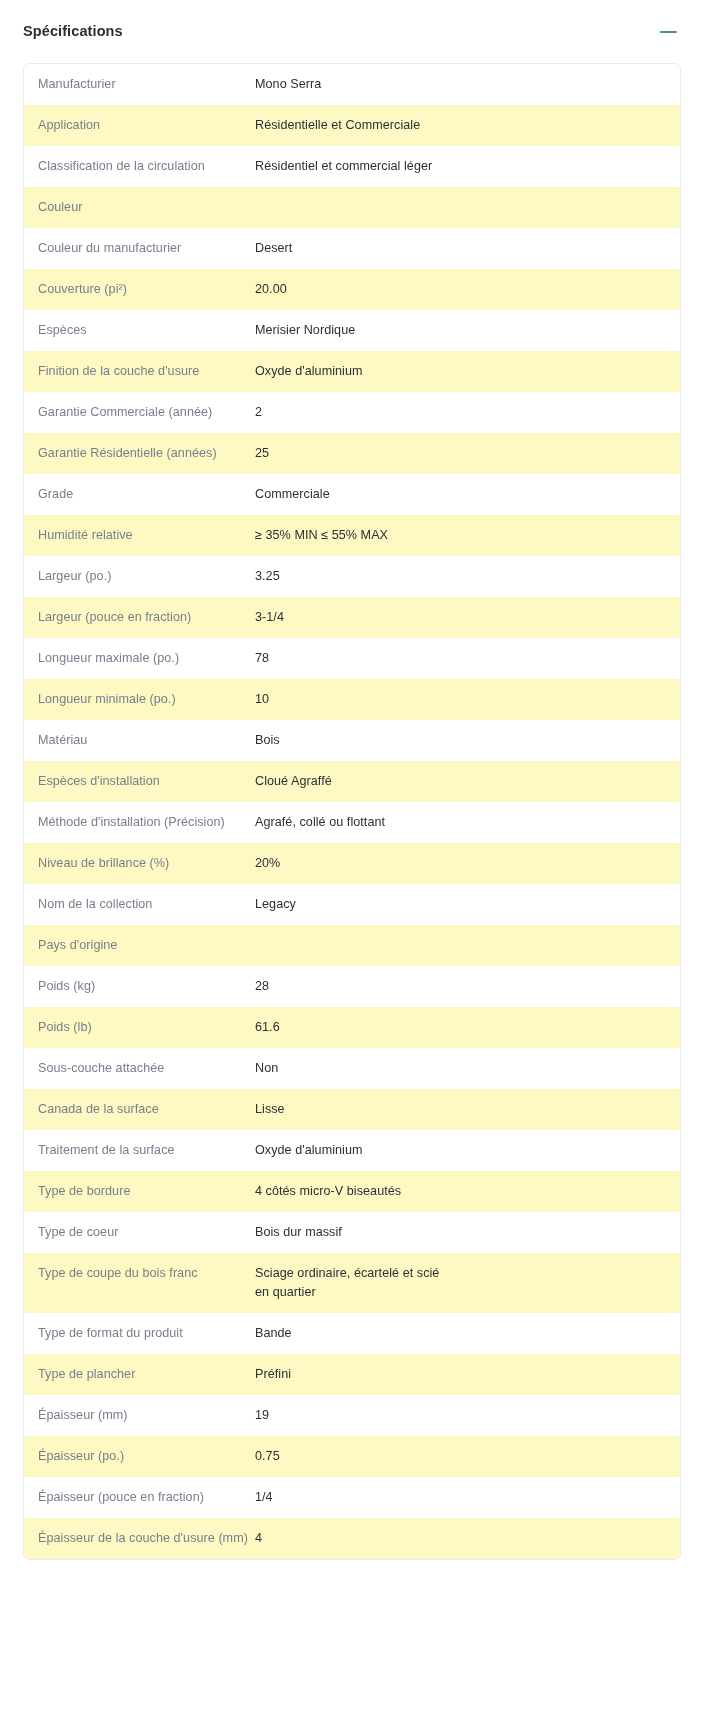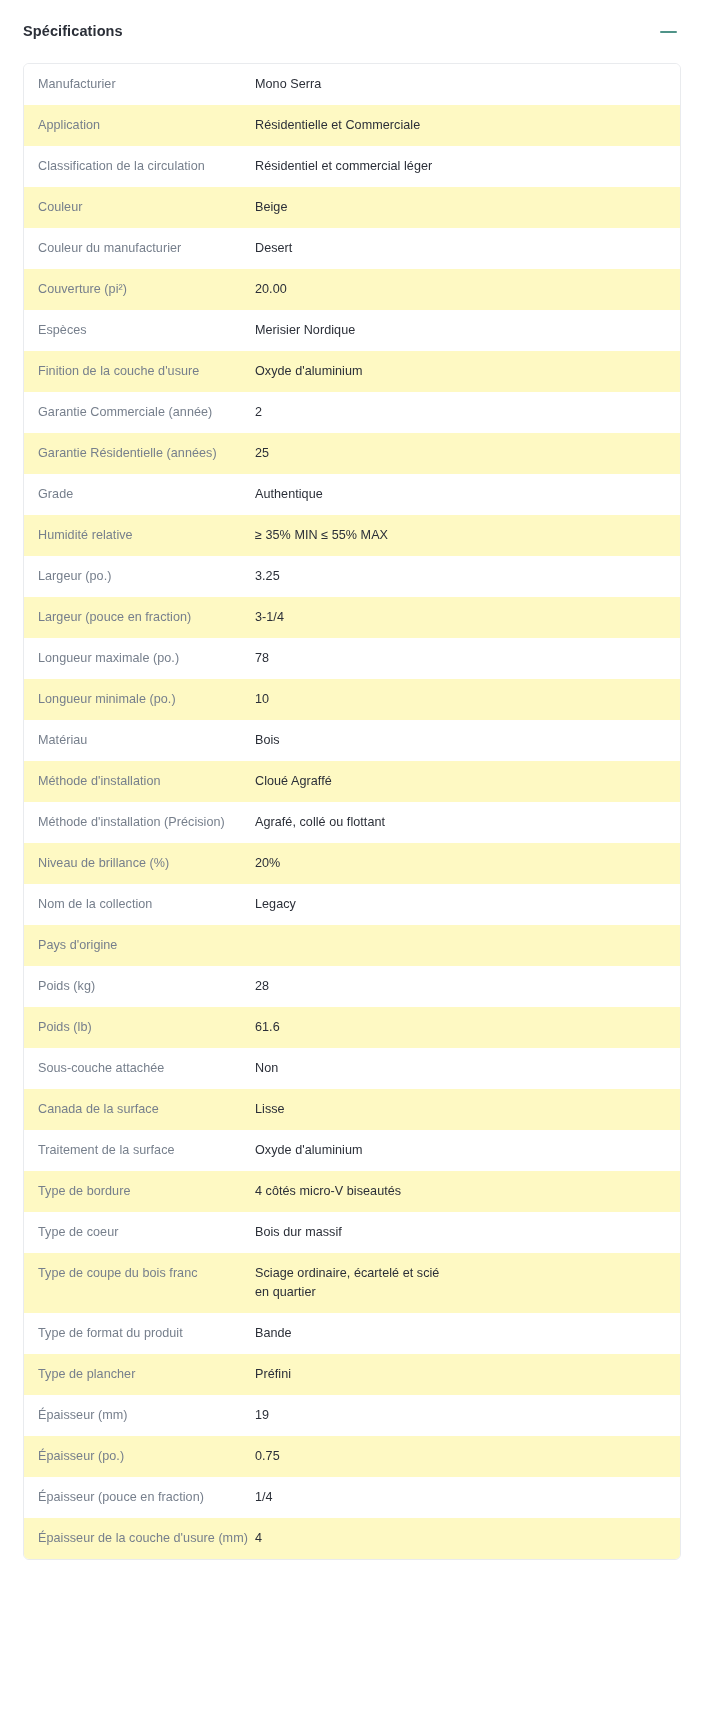--- a/index.html
+++ b/index.html
@@ -114,21 +114,20 @@
       <div class="spec-row alt">
         <div class="spec-label">Application</div>
         <div class="spec-value">Résidentielle et Commerciale</div>
       </div>
       <div class="spec-row">
         <div class="spec-label">Classification de la circulation</div>
         <div class="spec-value">Résidentiel et commercial léger</div>
       </div>
       <div class="spec-row alt">
         <div class="spec-label">Couleur</div>
-        <div class="spec-value">Beige</div>
       </div>
       <div class="spec-row">
         <div class="spec-label">Couleur du manufacturier</div>
         <div class="spec-value">Desert</div>
       </div>
       <div class="spec-row alt">
         <div class="spec-label">Couverture (pi²)</div>
         <div class="spec-value">20.00</div>
       </div>
       <div class="spec-row">
@@ -142,21 +141,21 @@
       <div class="spec-row">
         <div class="spec-label">Garantie Commerciale (année)</div>
         <div class="spec-value">2</div>
       </div>
       <div class="spec-row alt">
         <div class="spec-label">Garantie Résidentielle (années)</div>
         <div class="spec-value">25</div>
       </div>
       <div class="spec-row">
         <div class="spec-label">Grade</div>
-        <div class="spec-value">Authentique</div>
+        <div class="spec-value">Commerciale</div>
       </div>
       <div class="spec-row alt">
         <div class="spec-label">Humidité relative</div>
         <div class="spec-value">≥ 35% MIN ≤ 55% MAX</div>
       </div>
       <div class="spec-row">
         <div class="spec-label">Largeur (po.)</div>
         <div class="spec-value">3.25</div>
       </div>
       <div class="spec-row alt">
@@ -169,21 +168,21 @@
       </div>
       <div class="spec-row alt">
         <div class="spec-label">Longueur minimale (po.)</div>
         <div class="spec-value">10</div>
       </div>
       <div class="spec-row">
         <div class="spec-label">Matériau</div>
         <div class="spec-value">Bois</div>
       </div>
       <div class="spec-row alt">
-        <div class="spec-label">Méthode d'installation</div>
+        <div class="spec-label">Espèces d'installation</div>
         <div class="spec-value">Cloué Agraffé</div>
       </div>
       <div class="spec-row">
         <div class="spec-label">Méthode d'installation (Précision)</div>
         <div class="spec-value">Agrafé, collé ou flottant</div>
       </div>
       <div class="spec-row alt">
         <div class="spec-label">Niveau de brillance (%)</div>
         <div class="spec-value">20%</div>
       </div>

